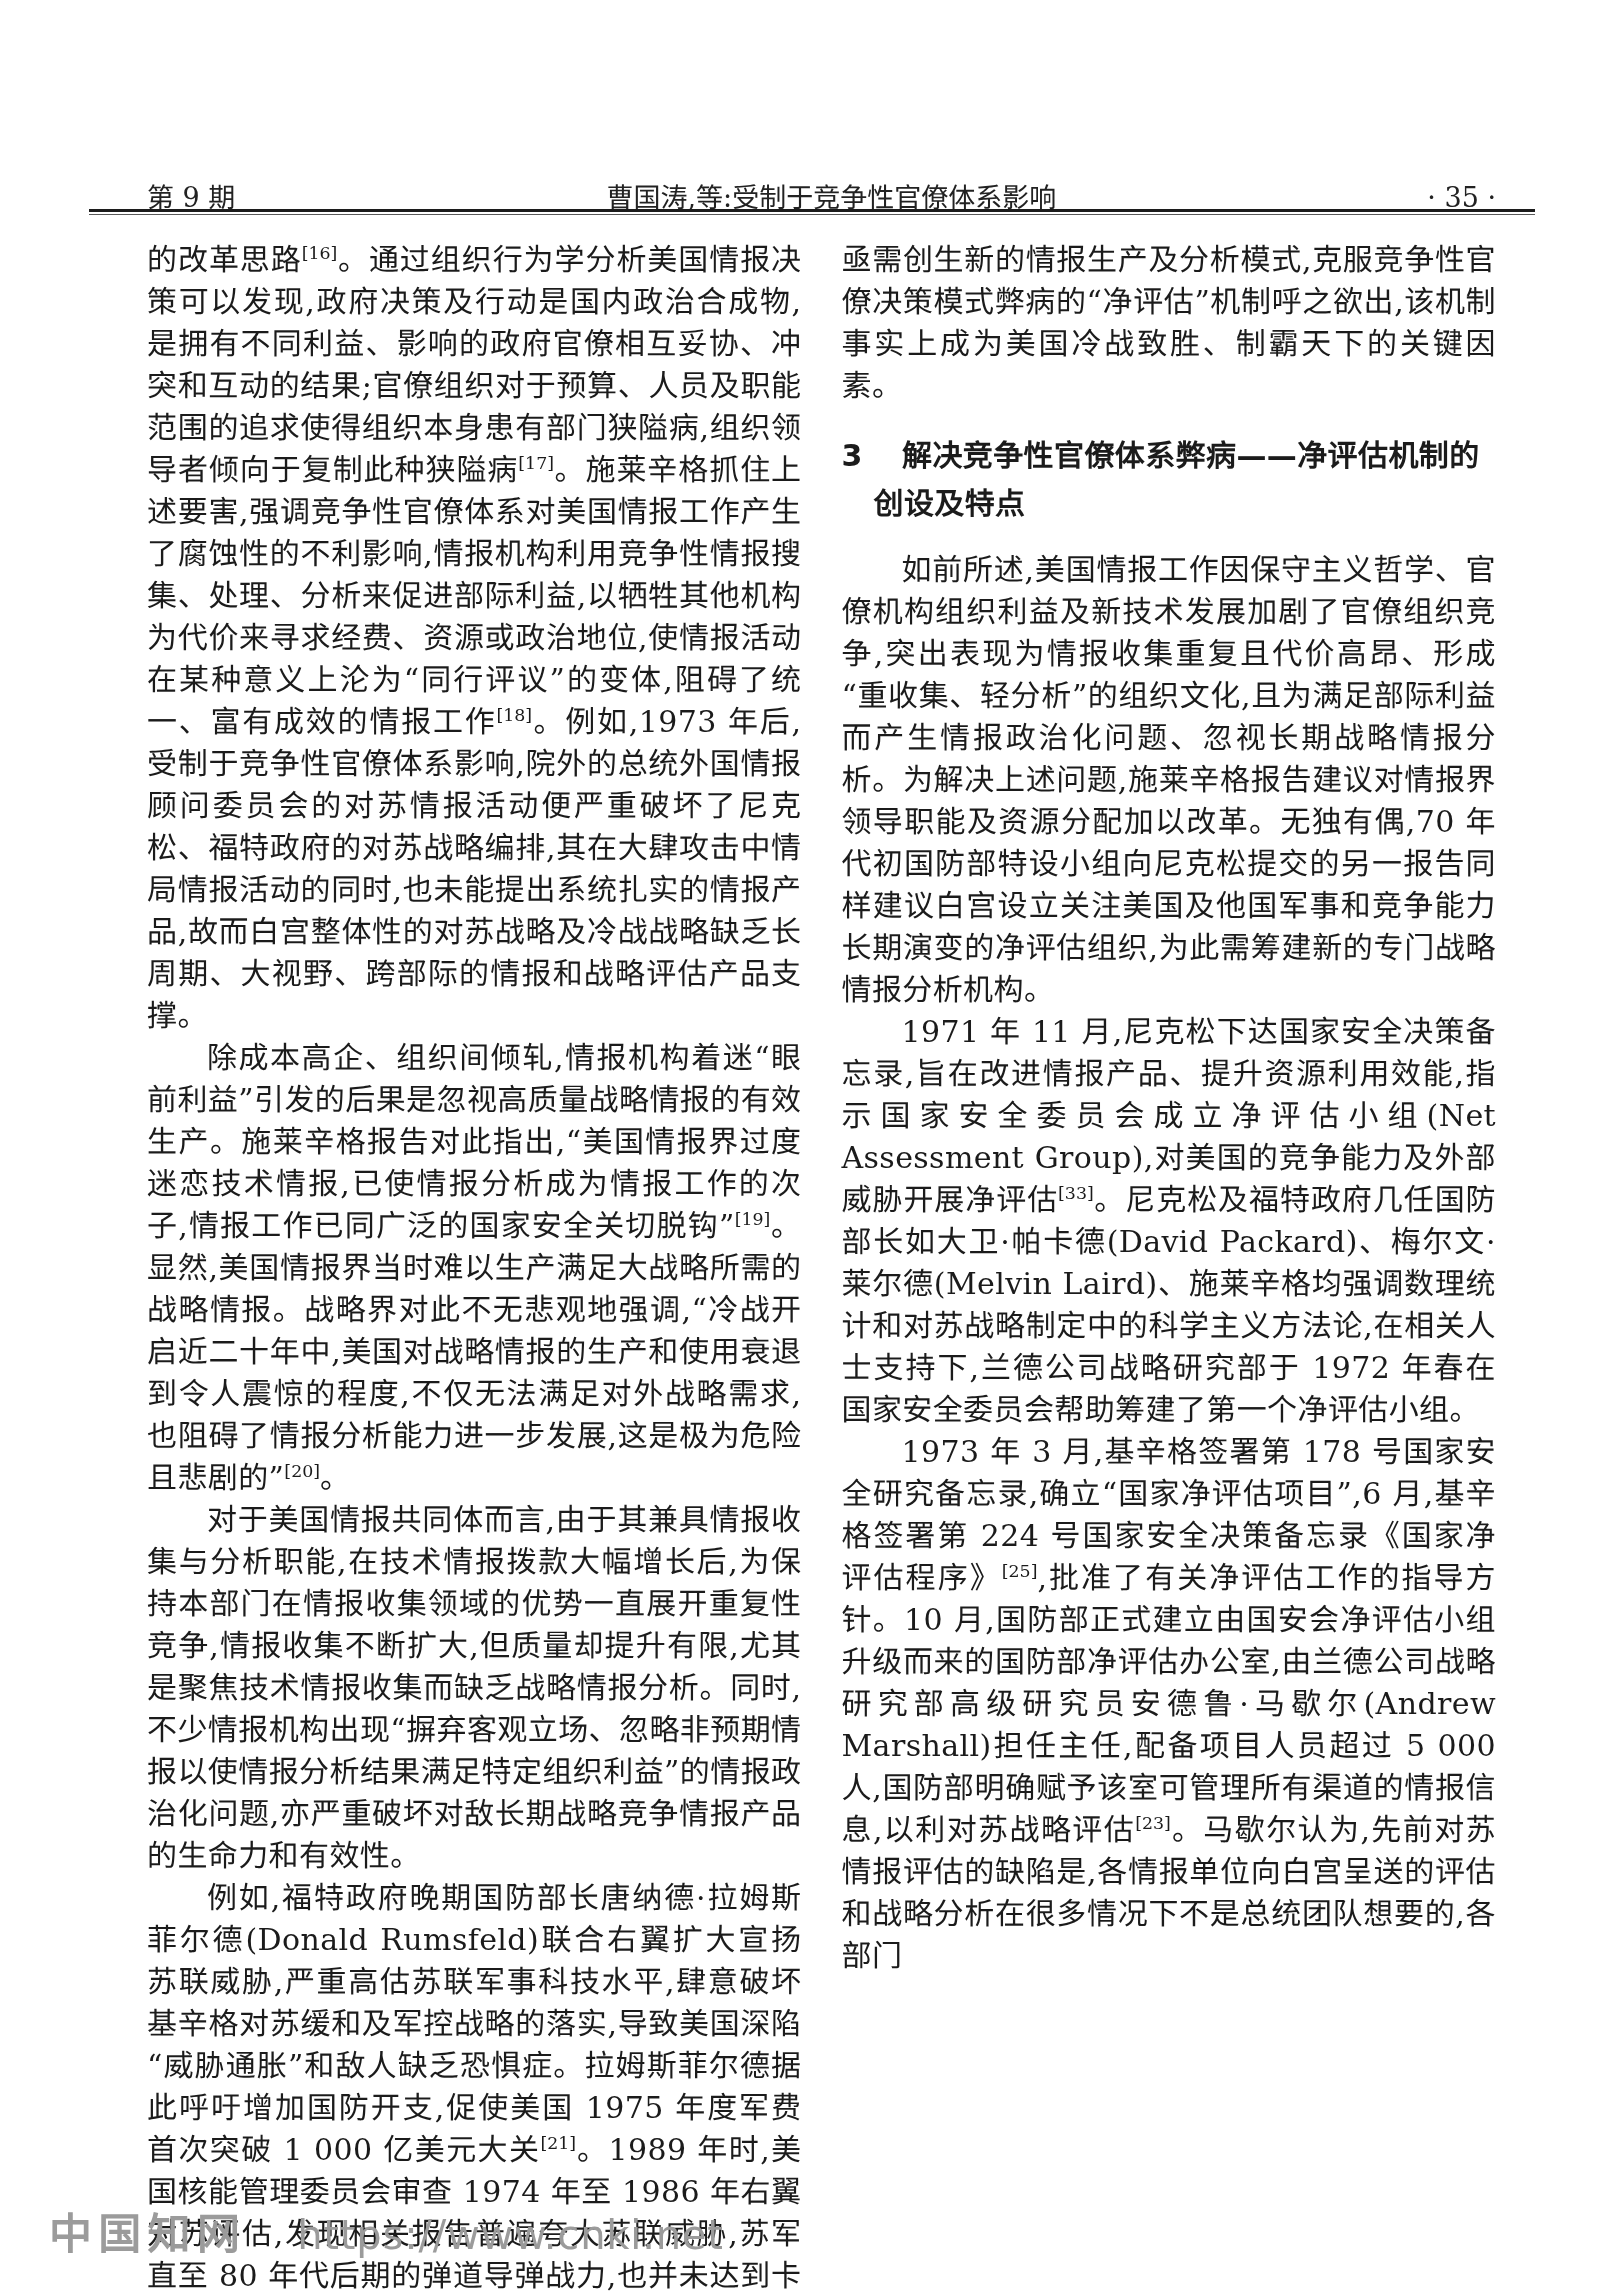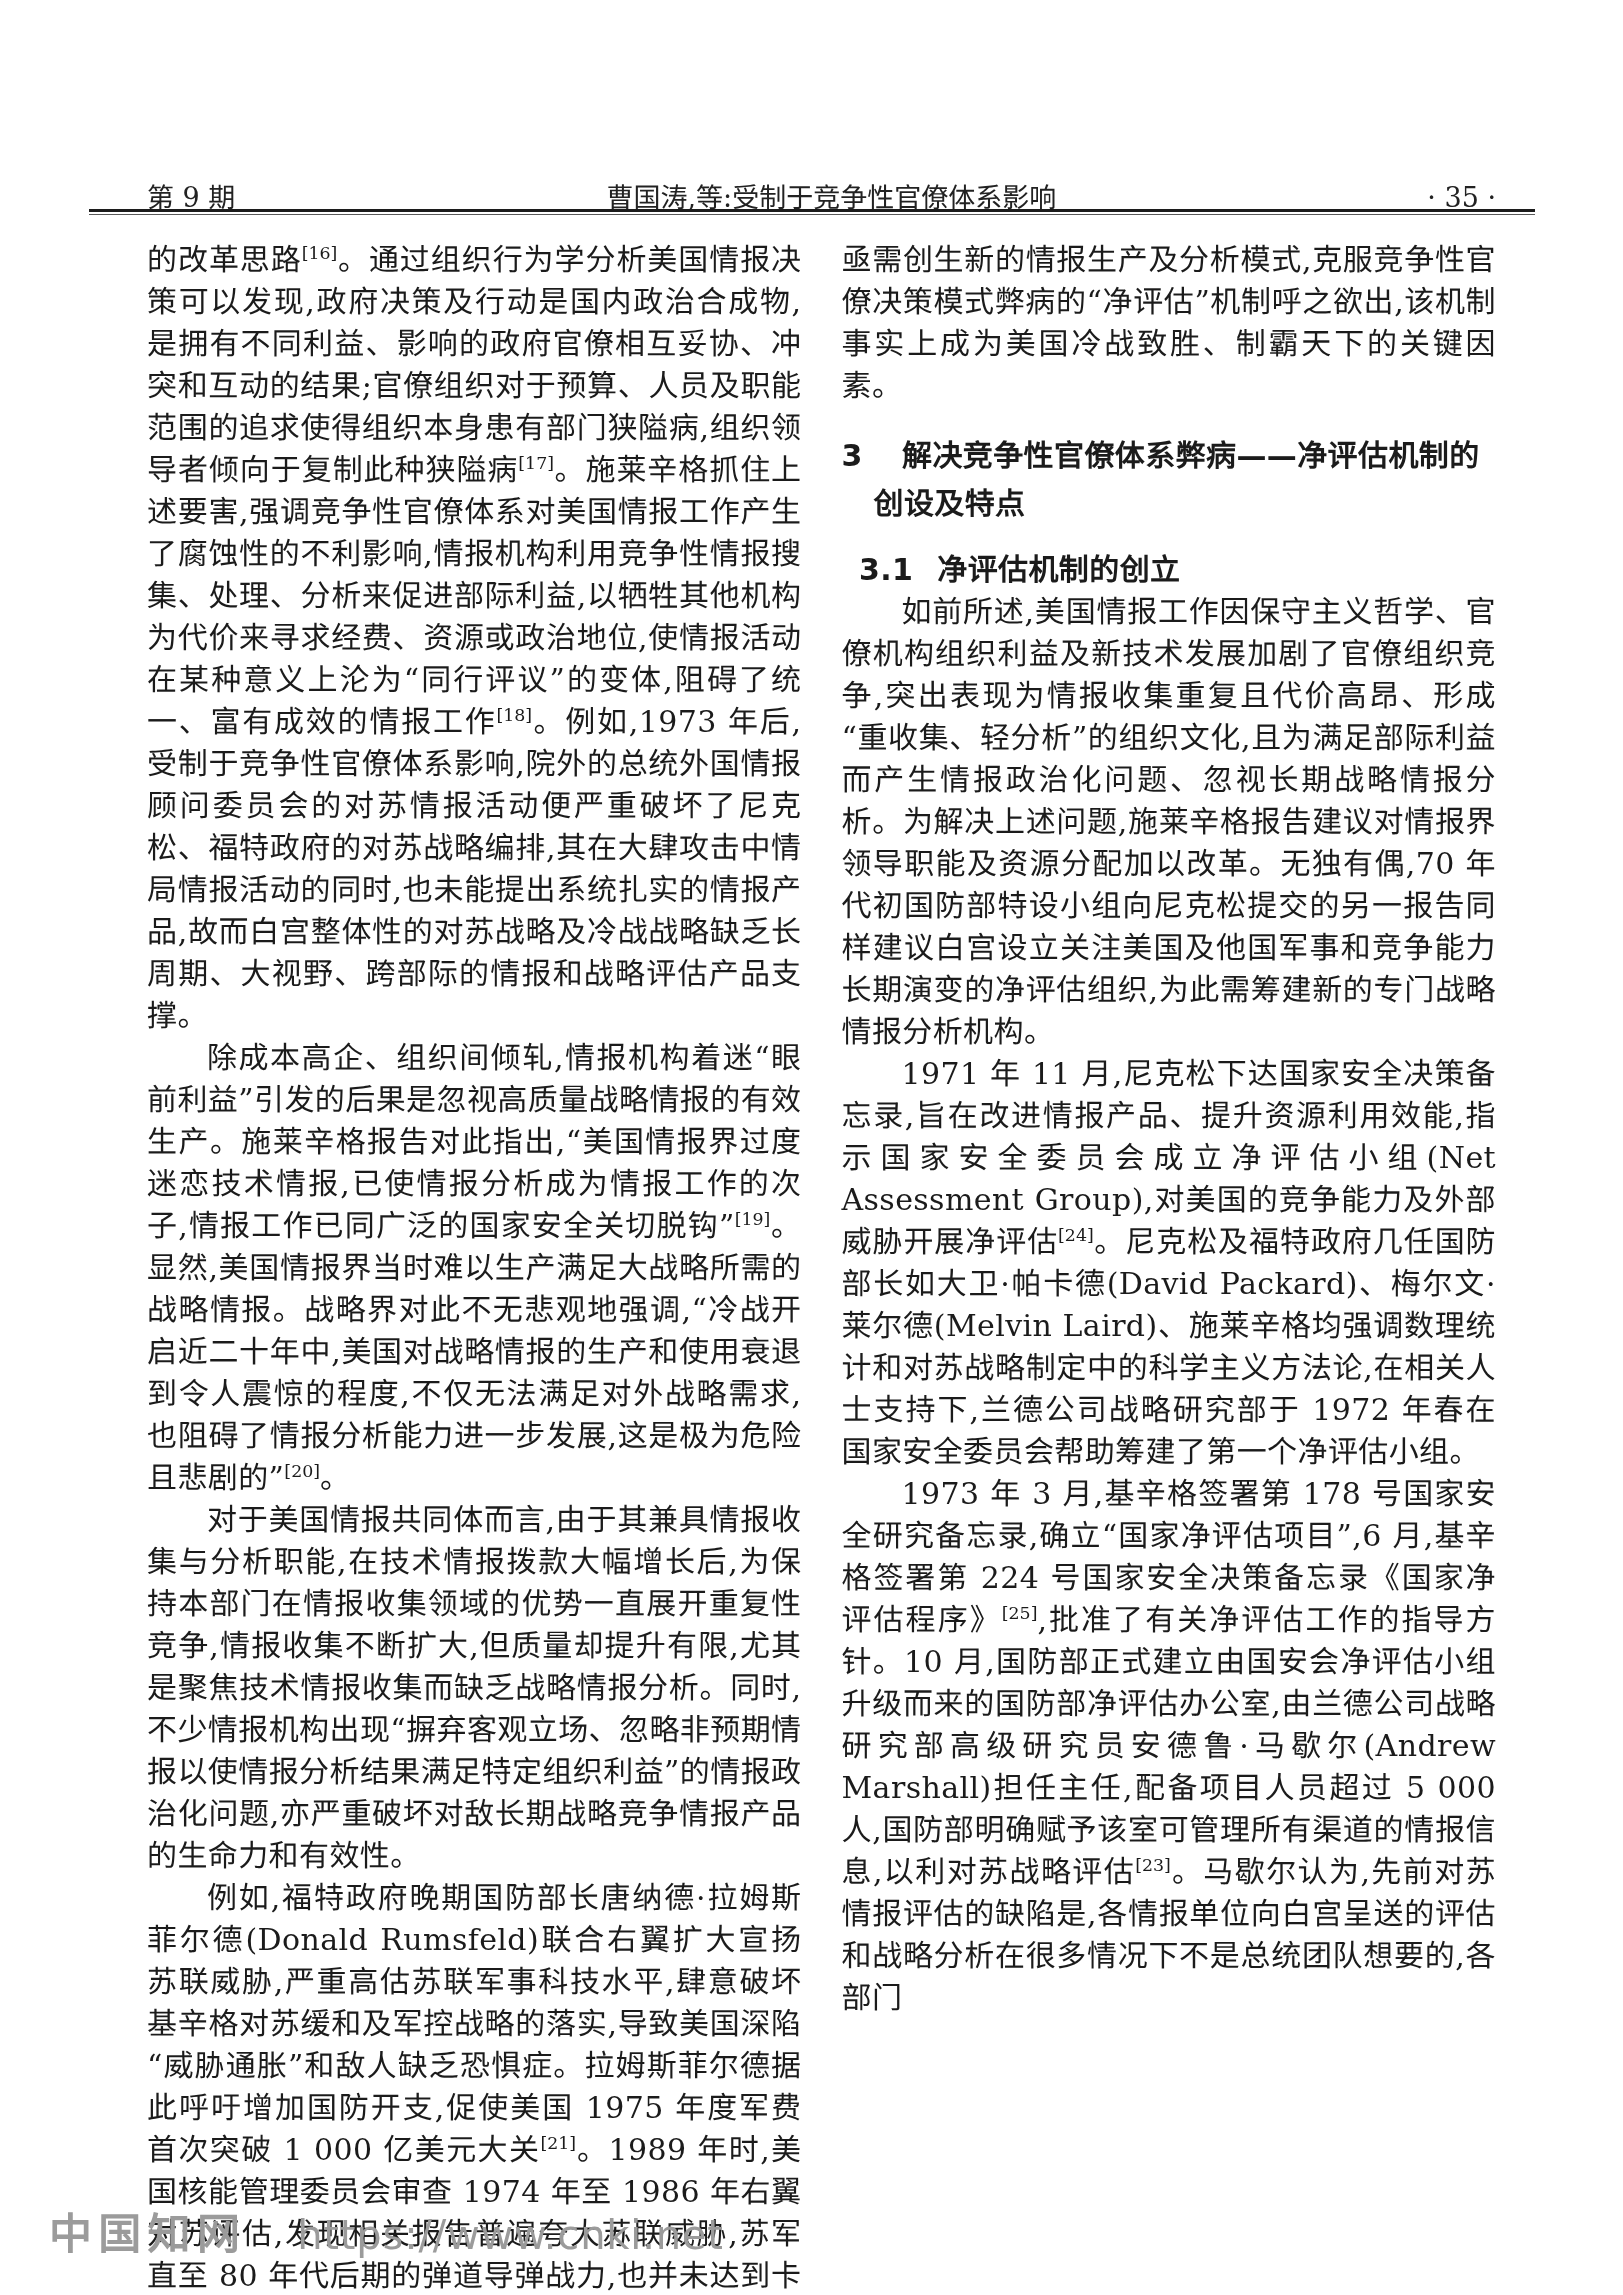--- a/index.html
+++ b/index.html
@@ -129,23 +129,22 @@
   <main class="columns">
     <section class="col">
         <p class="para">的改革思路<sup>[16]</sup>。通过组织行为学分析美国情报决策可以发现,政府决策及行动是国内政治合成物,是拥有不同利益、影响的政府官僚相互妥协、冲突和互动的结果;官僚组织对于预算、人员及职能范围的追求使得组织本身患有部门狭隘病,组织领导者倾向于复制此种狭隘病<sup>[17]</sup>。施莱辛格抓住上述要害,强调竞争性官僚体系对美国情报工作产生了腐蚀性的不利影响,情报机构利用竞争性情报搜集、处理、分析来促进部际利益,以牺牲其他机构为代价来寻求经费、资源或政治地位,使情报活动在某种意义上沦为“同行评议”的变体,阻碍了统一、富有成效的情报工作<sup>[18]</sup>。例如,1973 年后,受制于竞争性官僚体系影响,院外的总统外国情报顾问委员会的对苏情报活动便严重破坏了尼克松、福特政府的对苏战略编排,其在大肆攻击中情局情报活动的同时,也未能提出系统扎实的情报产品,故而白宫整体性的对苏战略及冷战战略缺乏长周期、大视野、跨部际的情报和战略评估产品支撑。</p>
         <p class="para indent">除成本高企、组织间倾轧,情报机构着迷“眼前利益”引发的后果是忽视高质量战略情报的有效生产。施莱辛格报告对此指出,“美国情报界过度迷恋技术情报,已使情报分析成为情报工作的次子,情报工作已同广泛的国家安全关切脱钩”<sup>[19]</sup>。显然,美国情报界当时难以生产满足大战略所需的战略情报。战略界对此不无悲观地强调,“冷战开启近二十年中,美国对战略情报的生产和使用衰退到令人震惊的程度,不仅无法满足对外战略需求,也阻碍了情报分析能力进一步发展,这是极为危险且悲剧的”<sup>[20]</sup>。</p>
         <p class="para indent">对于美国情报共同体而言,由于其兼具情报收集与分析职能,在技术情报拨款大幅增长后,为保持本部门在情报收集领域的优势一直展开重复性竞争,情报收集不断扩大,但质量却提升有限,尤其是聚焦技术情报收集而缺乏战略情报分析。同时,不少情报机构出现“摒弃客观立场、忽略非预期情报以使情报分析结果满足特定组织利益”的情报政治化问题,亦严重破坏对敌长期战略竞争情报产品的生命力和有效性。</p>
         <p class="para indent">例如,福特政府晚期国防部长唐纳德·拉姆斯菲尔德(Donald Rumsfeld)联合右翼扩大宣扬苏联威胁,严重高估苏联军事科技水平,肆意破坏基辛格对苏缓和及军控战略的落实,导致美国深陷“威胁通胀”和敌人缺乏恐惧症。拉姆斯菲尔德据此呼吁增加国防开支,促使美国 1975 年度军费首次突破 1 000 亿美元大关<sup>[21]</sup>。1989 年时,美国核能管理委员会审查 1974 年至 1986 年右翼对苏评估,发现相关报告普遍夸大苏联威胁,苏军直至 80 年代后期的弹道导弹战力,也并未达到卡特政府时期右翼宣扬“脆弱之窗”时所估计的那般先进。显见,为确保对苏有效战略竞争,美国</p>
       </section>
     <section class="col">
         <p class="para">亟需创生新的情报生产及分析模式,克服竞争性官僚决策模式弊病的“净评估”机制呼之欲出,该机制事实上成为美国冷战致胜、制霸天下的关键因素。</p>
         <div class="heading"><span class="num">3</span><span class="htxt">解决竞争性官僚体系弊病——净评估机制的创设及特点</span></div>
-        <div class="subheading"><span class="num">3.1</span><span class="htxt">净评估机制的创立</span></div>
         <p class="para indent">如前所述,美国情报工作因保守主义哲学、官僚机构组织利益及新技术发展加剧了官僚组织竞争,突出表现为情报收集重复且代价高昂、形成“重收集、轻分析”的组织文化,且为满足部际利益而产生情报政治化问题、忽视长期战略情报分析。为解决上述问题,施莱辛格报告建议对情报界领导职能及资源分配加以改革。无独有偶,70 年代初国防部特设小组向尼克松提交的另一报告同样建议白宫设立关注美国及他国军事和竞争能力长期演变的净评估组织,为此需筹建新的专门战略情报分析机构。</p>
-        <p class="para indent">1971 年 11 月,尼克松下达国家安全决策备忘录,旨在改进情报产品、提升资源利用效能,指示国家安全委员会成立净评估小组(Net Assessment Group),对美国的竞争能力及外部威胁开展净评估<sup>[24]</sup>。尼克松及福特政府几任国防部长如大卫·帕卡德(David Packard)、梅尔文·莱尔德(Melvin Laird)、施莱辛格均强调数理统计和对苏战略制定中的科学主义方法论,在相关人士支持下,兰德公司战略研究部于 1972 年春在国家安全委员会帮助筹建了第一个净评估小组。</p>
+        <p class="para indent">1971 年 11 月,尼克松下达国家安全决策备忘录,旨在改进情报产品、提升资源利用效能,指示国家安全委员会成立净评估小组(Net Assessment Group),对美国的竞争能力及外部威胁开展净评估<sup>[33]</sup>。尼克松及福特政府几任国防部长如大卫·帕卡德(David Packard)、梅尔文·莱尔德(Melvin Laird)、施莱辛格均强调数理统计和对苏战略制定中的科学主义方法论,在相关人士支持下,兰德公司战略研究部于 1972 年春在国家安全委员会帮助筹建了第一个净评估小组。</p>
         <p class="para indent">1973 年 3 月,基辛格签署第 178 号国家安全研究备忘录,确立“国家净评估项目”,6 月,基辛格签署第 224 号国家安全决策备忘录《国家净评估程序》<sup>[25]</sup>,批准了有关净评估工作的指导方针。10 月,国防部正式建立由国安会净评估小组升级而来的国防部净评估办公室,由兰德公司战略研究部高级研究员安德鲁·马歇尔(Andrew Marshall)担任主任,配备项目人员超过 5 000 人,国防部明确赋予该室可管理所有渠道的情报信息,以利对苏战略评估<sup>[23]</sup>。马歇尔认为,先前对苏情报评估的缺陷是,各情报单位向白宫呈送的评估和战略分析在很多情况下不是总统团队想要的,各部门</p>
       </section>
   </main>
 
   <footer class="footer">
     <span class="brand">中国知网</span>
     <span class="url">https://www.cnki.net</span>
   </footer>
 
 </div>

